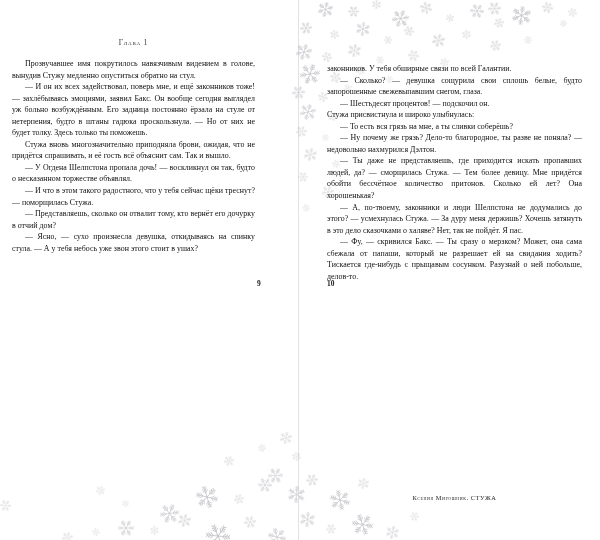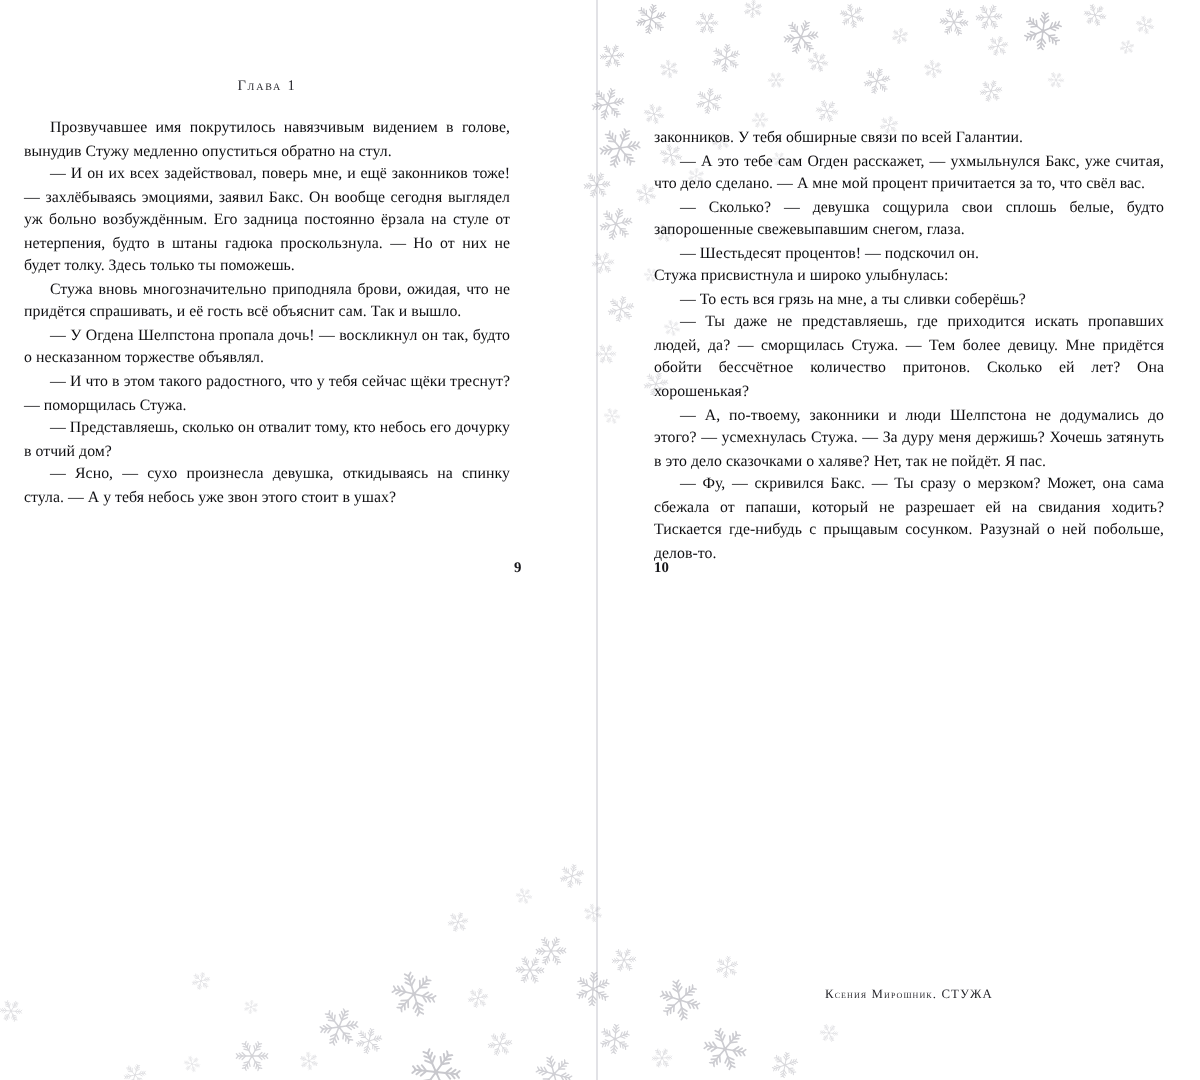--- a/index.html
+++ b/index.html
@@ -4571,33 +4571,33 @@
   <div class="gutter"></div>
 
   <div class="page left">
     <div class="chapter-head">Глава 1</div>
     <div class="textcol">
         <p>Прозвучавшее имя покрутилось навязчивым видением в голове, вынудив Стужу медленно опуститься обратно на стул.</p>
         <p>— И он их всех задействовал, поверь мне, и ещё законников тоже! — захлёбываясь эмоциями, заявил Бакс. Он вообще сегодня выглядел уж больно возбуждённым. Его задница постоянно ёрзала на стуле от нетерпения, будто в штаны гадюка проскользнула. — Но от них не будет толку. Здесь только ты поможешь.</p>
         <p>Стужа вновь многозначительно приподняла брови, ожидая, что не придётся спрашивать, и её гость всё объяснит сам. Так и вышло.</p>
         <p>— У Огдена Шелпстона пропала дочь! — воскликнул он так, будто о несказанном торжестве объявлял.</p>
         <p>— И что в этом такого радостного, что у тебя сейчас щёки треснут? — поморщилась Стужа.</p>
-        <p>— Представляешь, сколько он отвалит тому, кто небось его дочурку в отчий дом?</p>
+        <p>— Представляешь, сколько он отвалит тому, кто вернёт его дочурку в отчий дом?</p>
         <p>— Ясно, — сухо произнесла девушка, откидываясь на спинку стула. — А у тебя небось уже звон этого стоит в ушах?</p>
       </div>
   </div>
 
   <div class="page right">
     <div class="textcol">
         <p class="noindent">законников. У тебя обширные связи по всей Галантии.</p>
-        <p>— А это тебе сам Огден расскажет, — ухмыльнулся Бакс, уже считая, что дело сделано. — А мне мой процент причитается за то, что свёл вас.</p>
         <p>— Сколько? — девушка сощурила свои сплошь белые, будто запорошенные свежевыпавшим снегом, глаза.</p>
         <p>— Шестьдесят процентов! — подскочил он.</p>
         <p class="noindent">Стужа присвистнула и широко улыбнулась:</p>
         <p>— То есть вся грязь на мне, а ты сливки соберёшь?</p>
+        <p>— Ну почему же грязь? Дело-то благородное, ты разве не поняла? — недовольно нахмурился Дэлтон.</p>
         <p>— Ты даже не представляешь, где приходится искать пропавших людей, да? — сморщилась Стужа. — Тем более девицу. Мне придётся обойти бессчётное количество притонов. Сколько ей лет? Она хорошенькая?</p>
         <p>— А, по-твоему, законники и люди Шелпстона не додумались до этого? — усмехнулась Стужа. — За дуру меня держишь? Хочешь затянуть в это дело сказочками о халяве? Нет, так не пойдёт. Я пас.</p>
         <p>— Фу, — скривился Бакс. — Ты сразу о мерзком? Может, она сама сбежала от папаши, который не разрешает ей на свидания ходить? Тискается где-нибудь с прыщавым сосунком. Разузнай о ней побольше, делов-то.</p>
       </div>
     <div class="runfoot">Ксения Мирошник. СТУЖА</div>
   </div>
 
   <div class="folio nine">9</div>
   <div class="folio ten">10</div>
 

